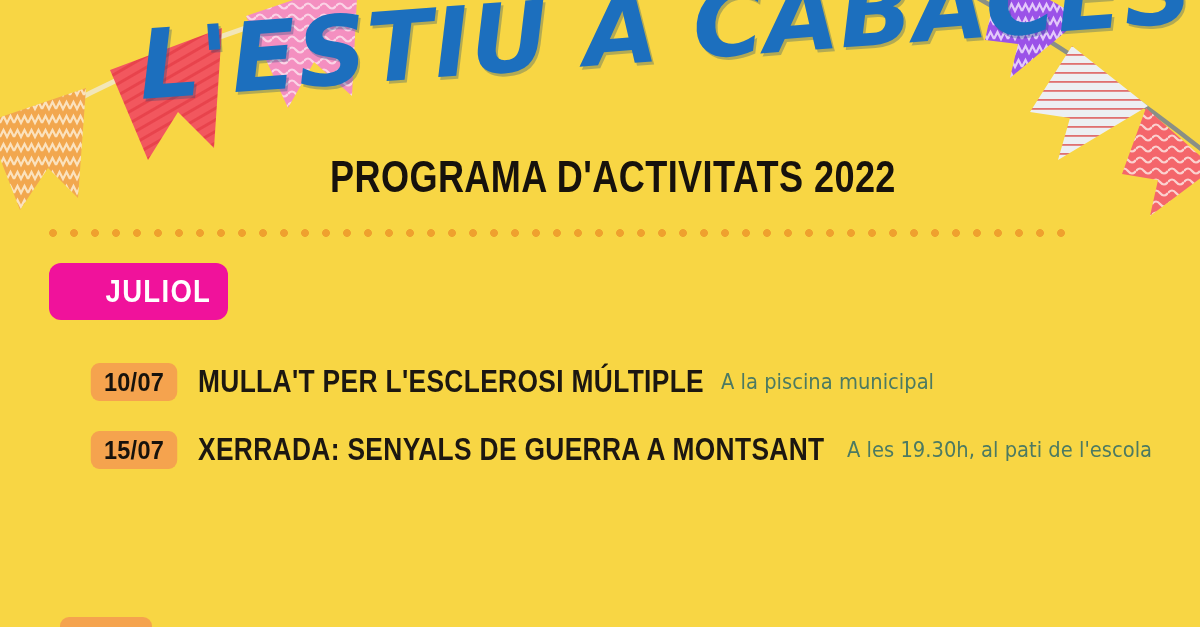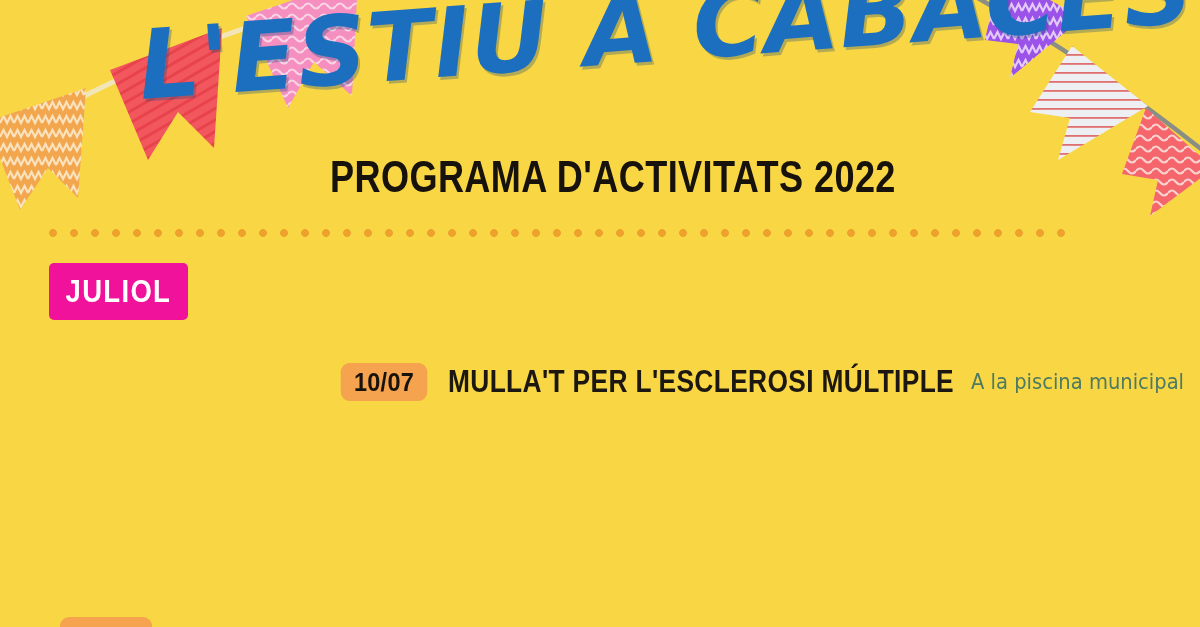--- a/index.html
+++ b/index.html
@@ -85,24 +85,25 @@
   }
 
   
   .month-badge {
     position: absolute;
     left: 49px;
     top: 263px;
     width: 139px;
     height: 57px;
     background: #F0129B;
-    border-radius: 5px;
+    border-radius: 12px;
     display: flex;
     align-items: center;
     justify-content: center;
+    padding-left: 40px;
   }
   .month-badge-label {
     font-family: "Liberation Sans Narrow", "Liberation Sans", sans-serif;
     font-weight: bold;
     font-size: 32px;
     letter-spacing: 1.5px;
     color: #FFFFFF;
     transform: scaleX(0.86);
   }
 
@@ -111,22 +112,21 @@
     position: absolute;
     left: 0;
     top: 348px;
     width: 1200px;
   }
   .event-row {
     position: relative;
     height: 68px;
     display: flex;
     align-items: center;
-    padding-left: 60px;
-    justify-content: flex-end;
+    padding-left: 88px;
   }
   .event-date {
     flex: 0 0 auto;
     width: 92px;
     height: 38px;
     background: #F5A34E;
     border-radius: 9px;
     display: flex;
     align-items: center;
     justify-content: center;
@@ -253,20 +253,25 @@
   </div>
 
   <div class="event-list">
 
     <div class="event-row" data-row="0">
       <span class="event-date">10/07</span>
       <span class="event-title">MULLA'T PER L'ESCLEROSI MÚLTIPLE</span>
       <span class="event-desc">A la piscina municipal</span>
     </div>
 
+    <div class="event-row" data-row="1">
+      <span class="event-date">15/07</span>
+      <span class="event-title">XERRADA: SENYALS DE GUERRA A MONTSANT</span>
+      <span class="event-desc">A les 19.30h, al pati de l'escola</span>
+    </div>
 
 
 
   </div>
 
   <div class="event-row-partial"></div>
 
 </div>
 
 </body></html>

